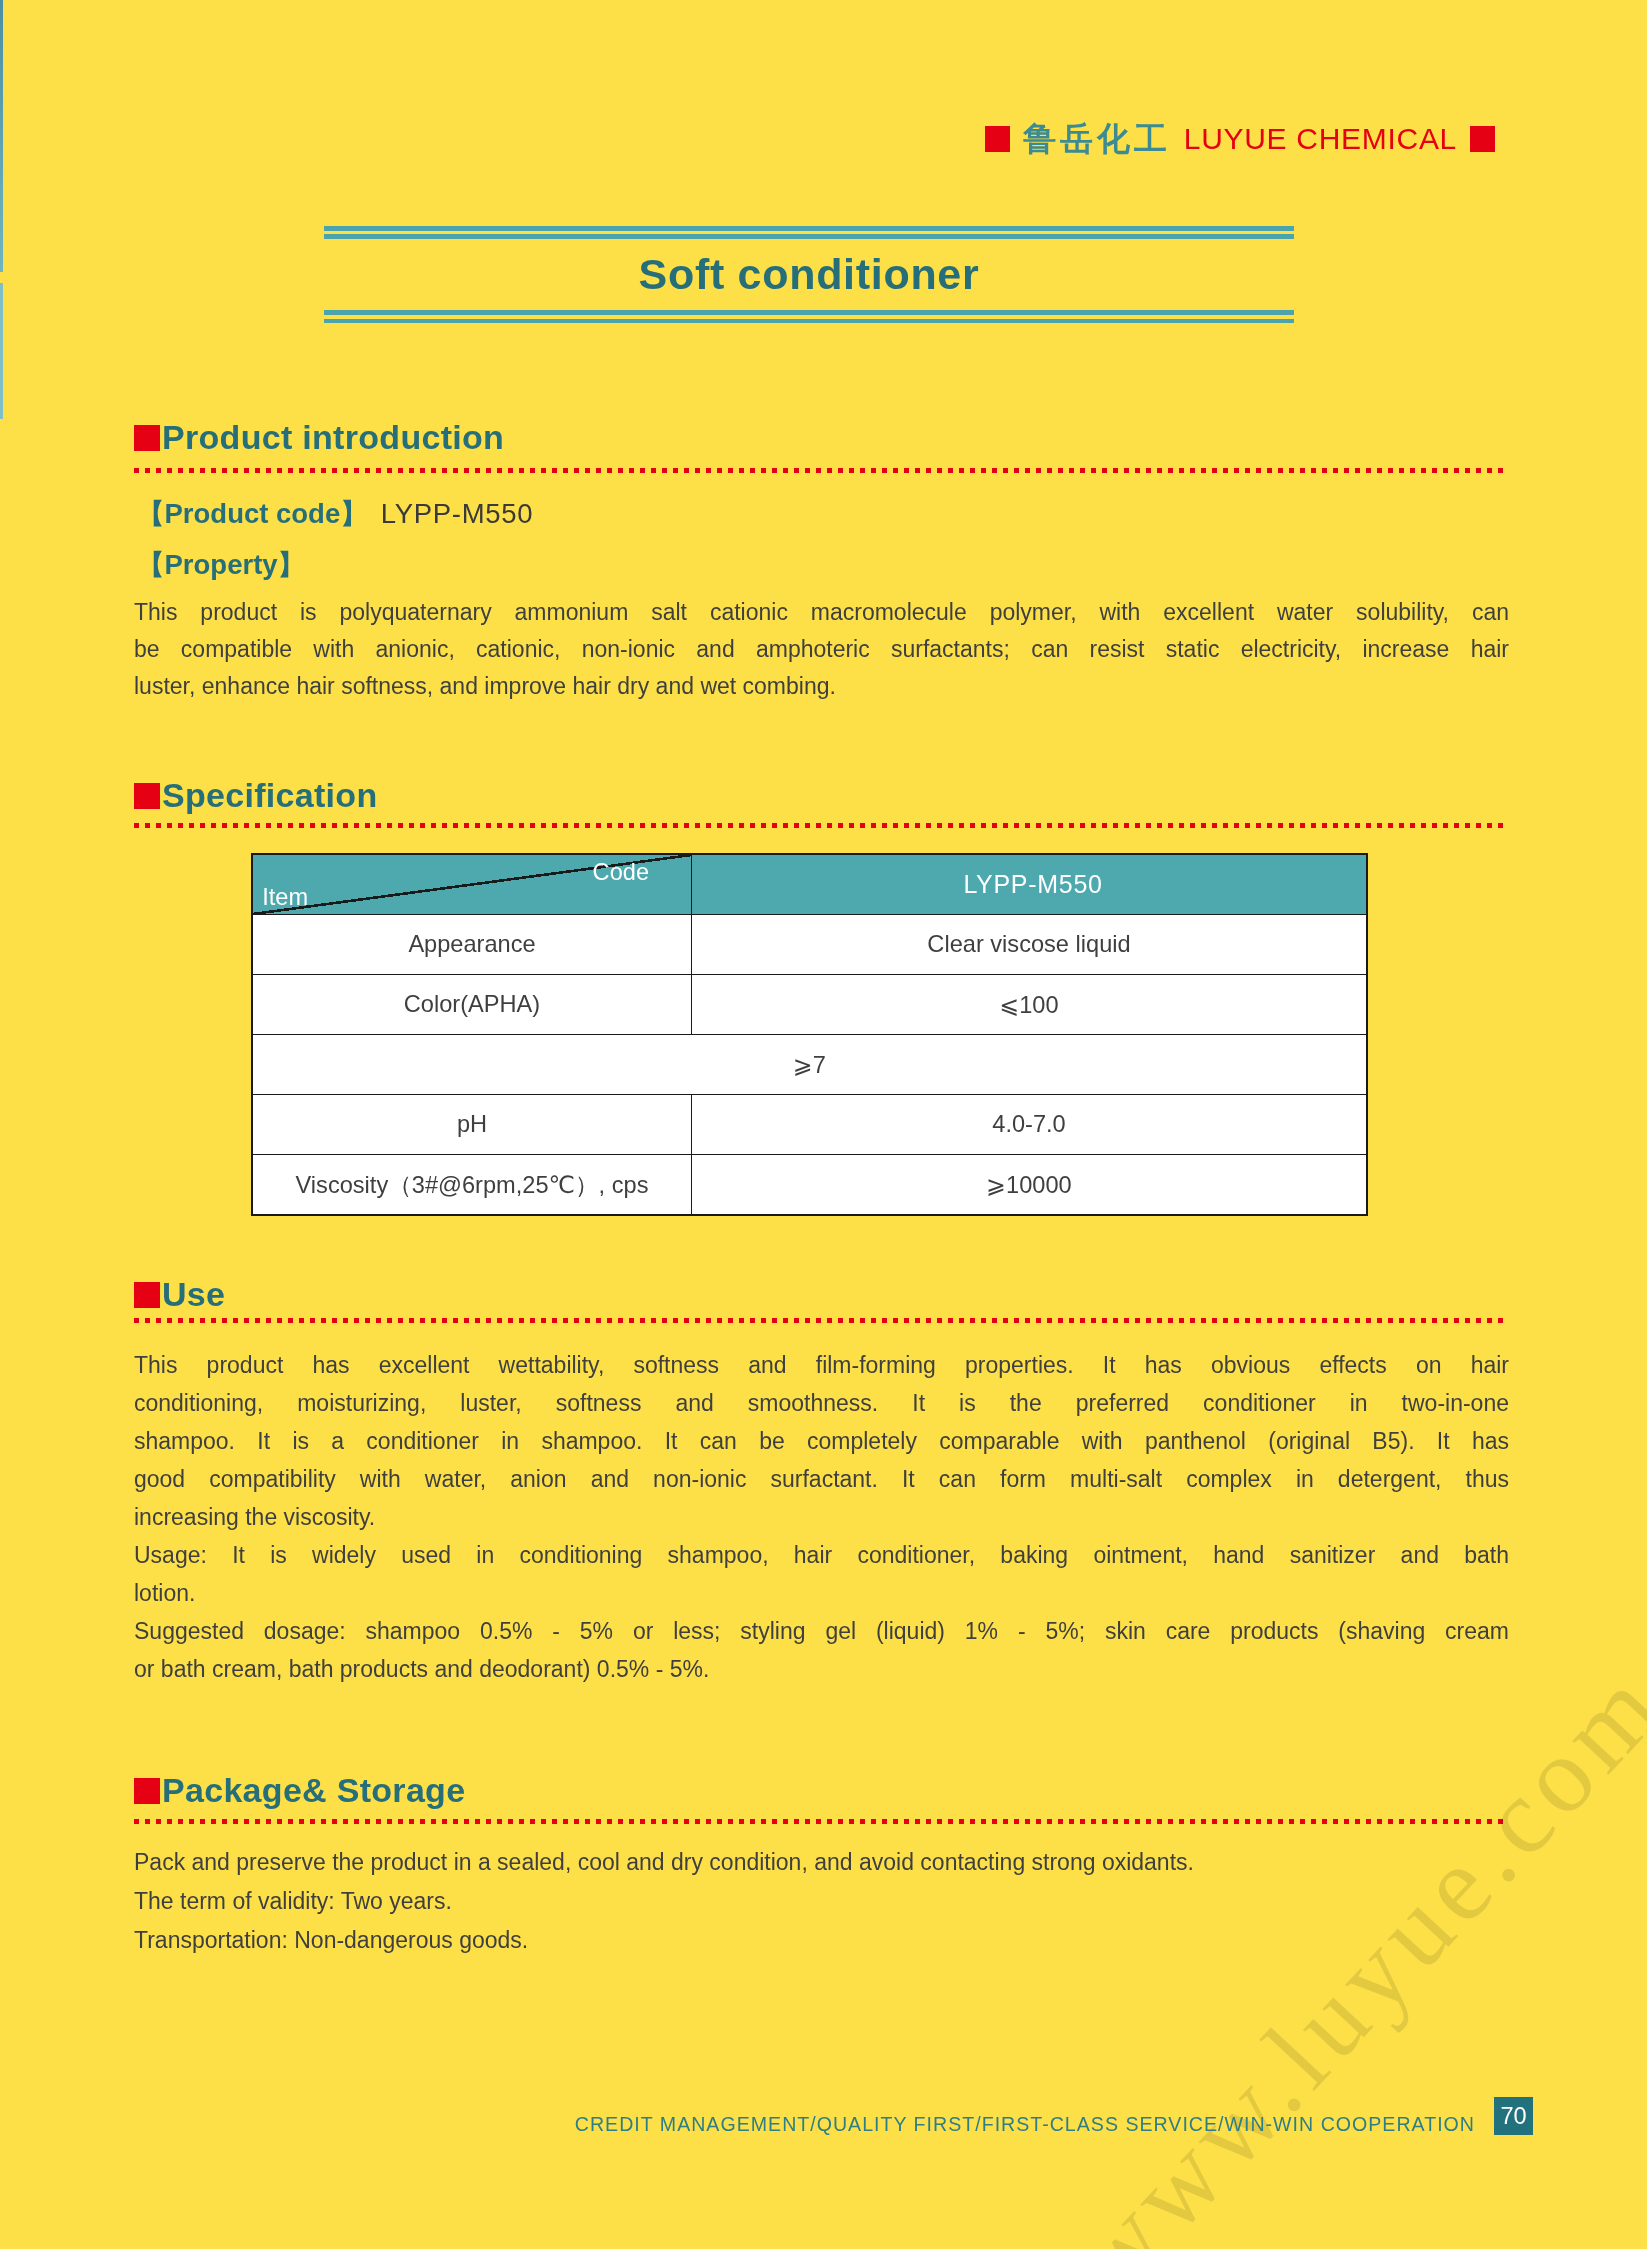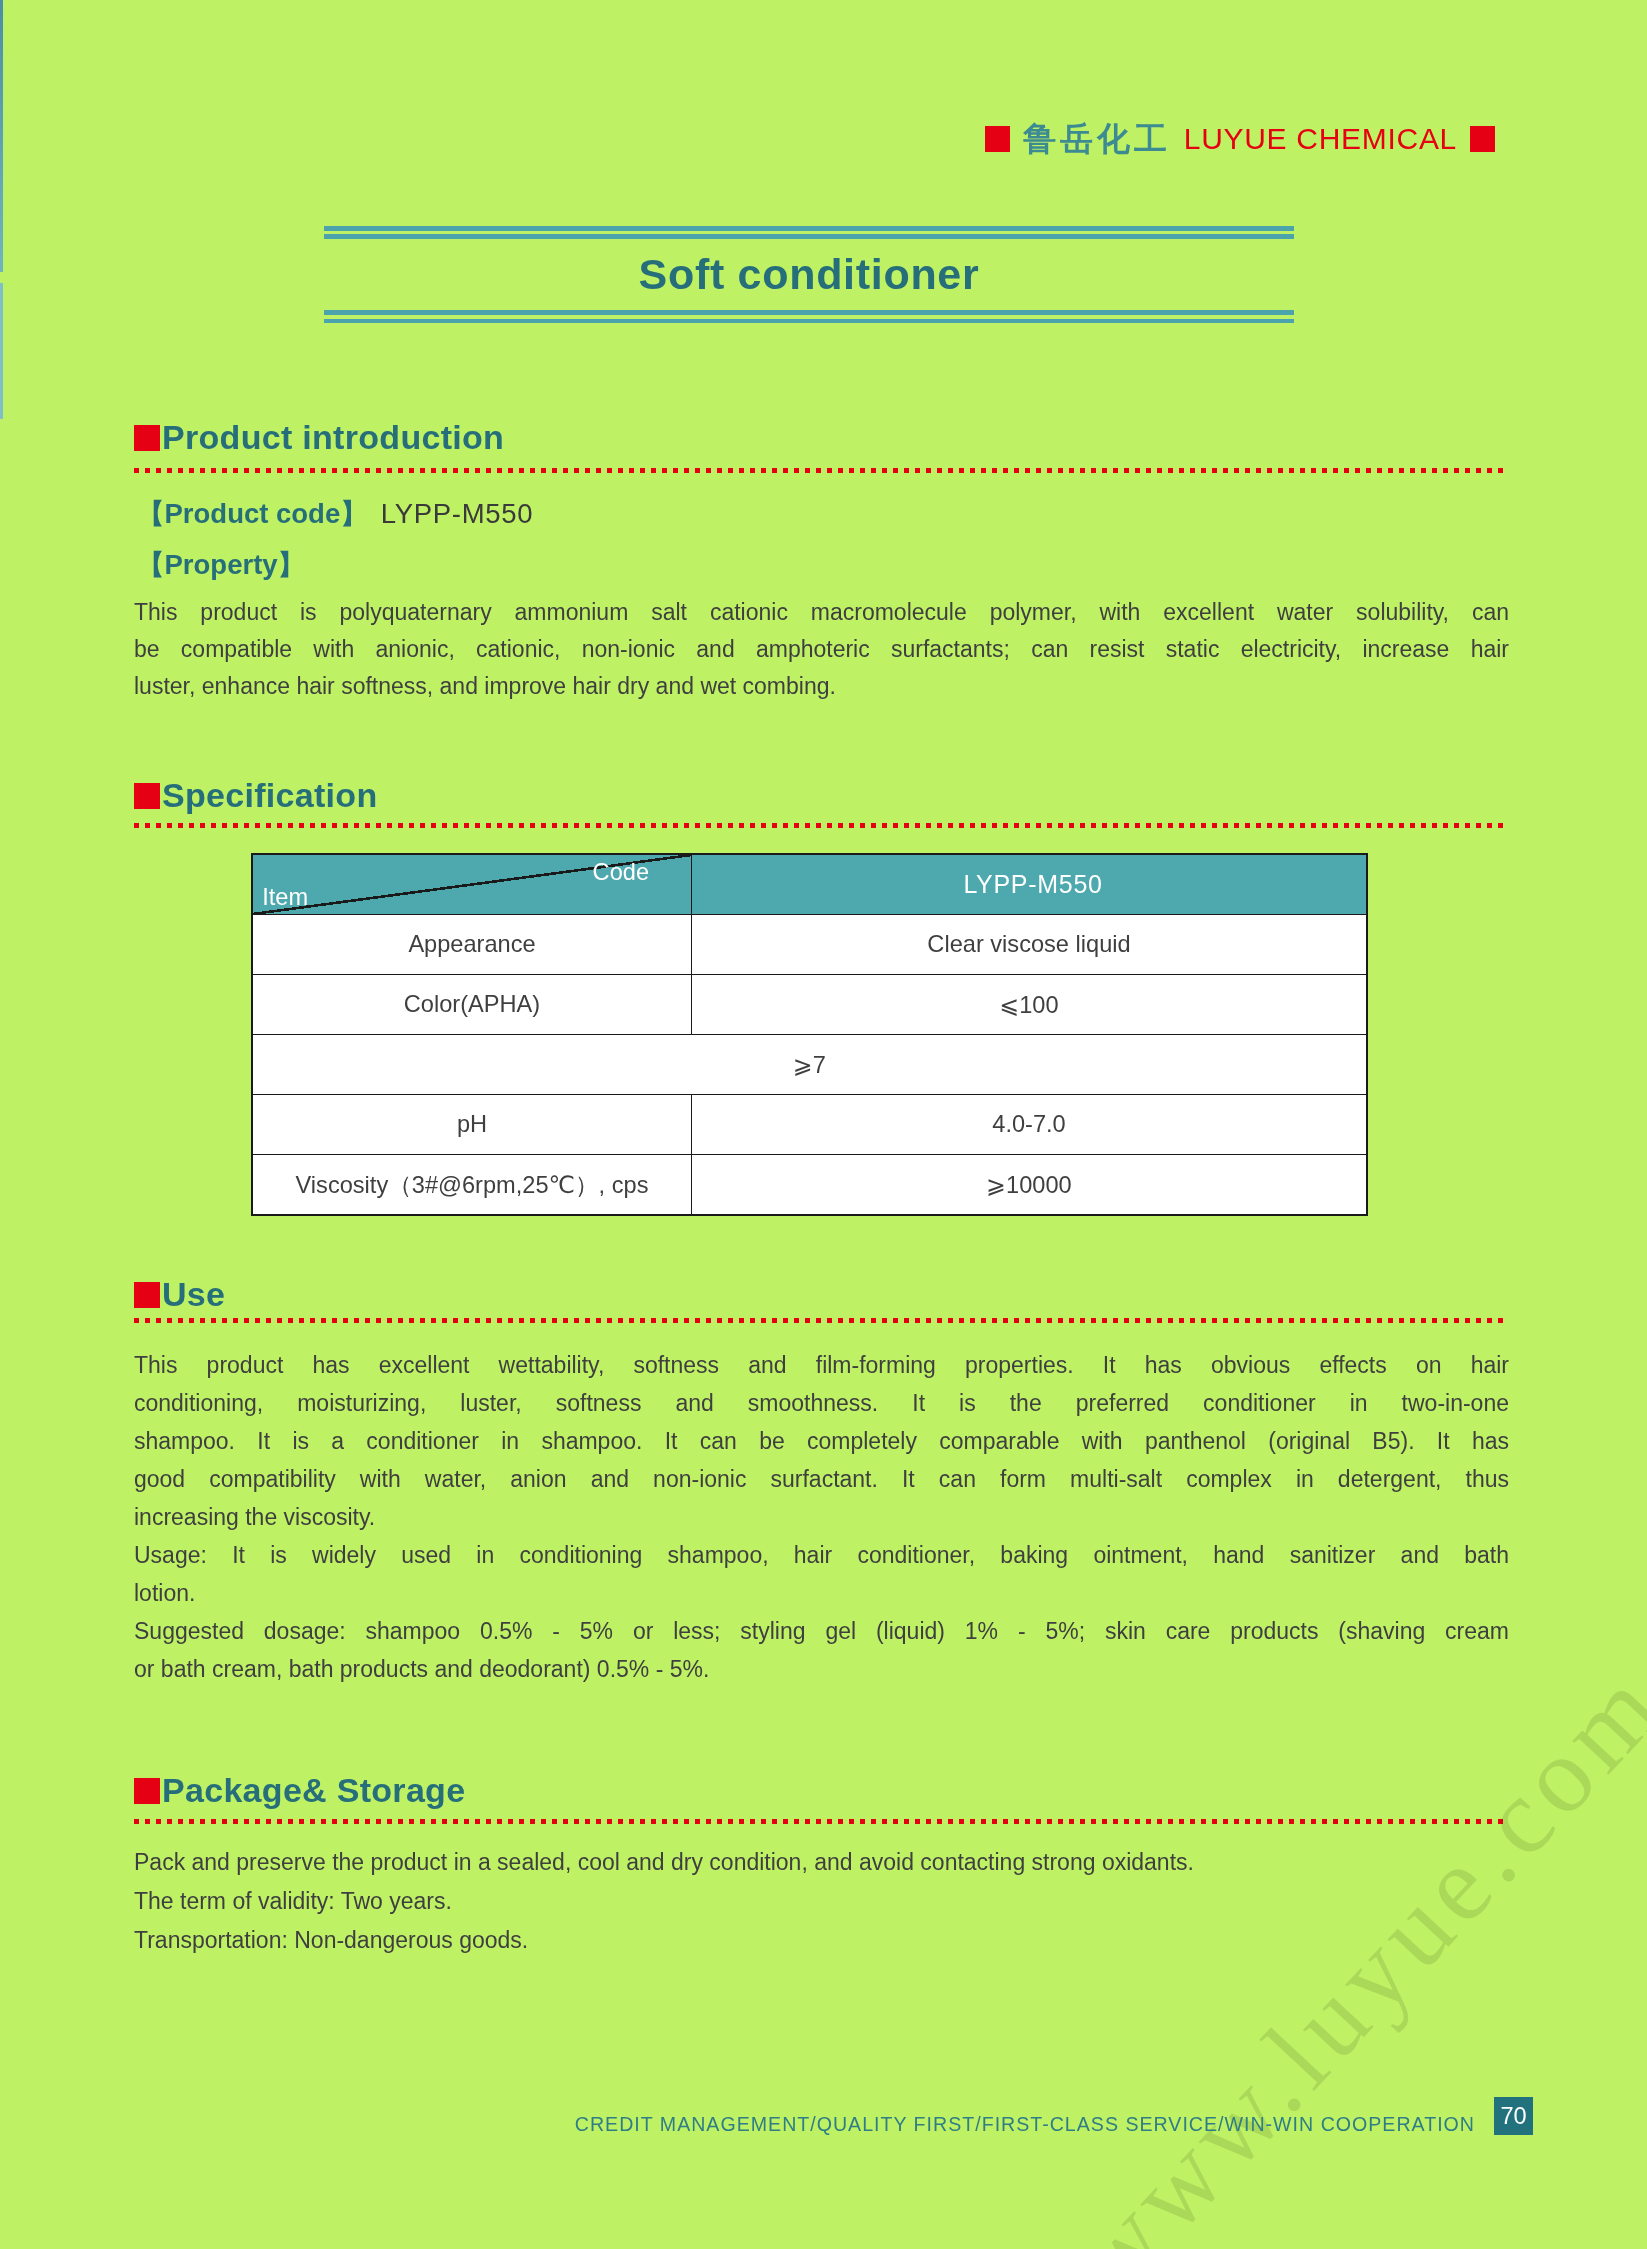--- a/index.html
+++ b/index.html
@@ -1,19 +1,19 @@
 <!DOCTYPE html>
 <html style="font-size:10.5px"><head>
 <meta charset="utf-8">
 <style>
   html,body{margin:0;padding:0;background:#e8e8e8;}
   .page{
     position:relative;
     width:1647px;height:2250px;
-    background:#bef264;
+    background:#fde047;
     overflow:hidden;
     font-family:"Liberation Sans","DejaVu Sans",sans-serif;
     color:#3f3f3f;
   }
   
   .edge-bar1{position:absolute;left:0;top:0;width:2.6px;height:272px;
     background:linear-gradient(#4a8fa5,#6fb5bf);}
   .edge-bar2{position:absolute;left:0;top:283px;width:2.6px;height:136px;background:#7fbfc7;}
 
   

